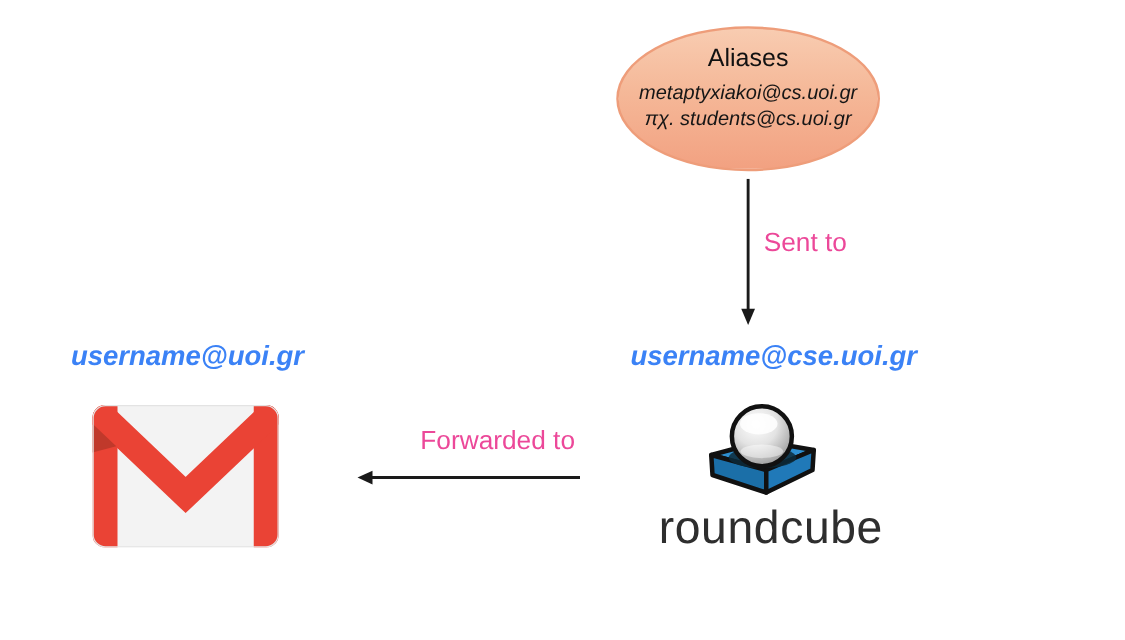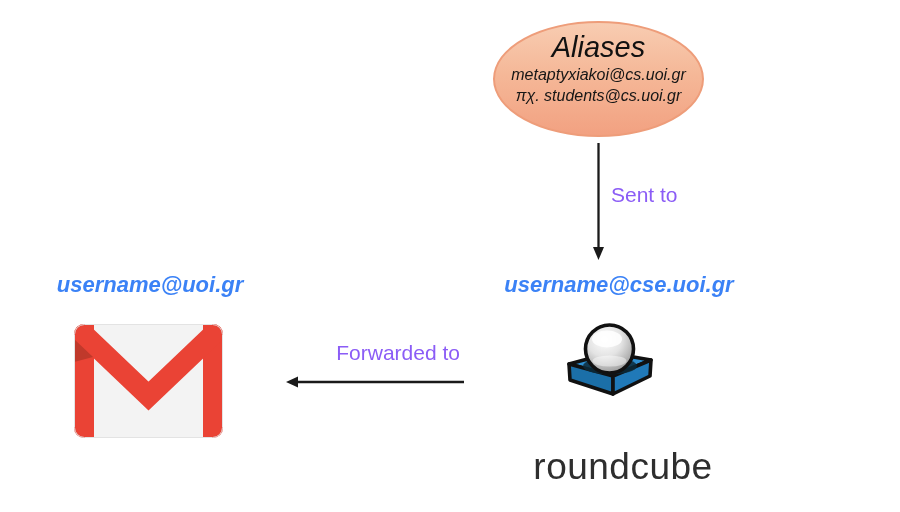--- a/index.html
+++ b/index.html
@@ -17,37 +17,36 @@
   .aliases-ellipse{
     left:493px;top:21px;width:211px;height:116px;
     border-radius:50%;
     background:linear-gradient(180deg,#f8ccb1 0%,#f5b898 45%,#f2a181 100%);
     border:2px solid #ee9d7a;
     box-sizing:border-box;
     text-align:center;
   }
   .aliases-title{
     margin-top:7px;
-    font-style:italic;
-    font-size:29px;
+    font-size:20px;
     line-height:34px;
     color:#111;
   }
   .alias-line{
     font-style:italic;
     font-size:16px;
     line-height:21px;
     color:#161616;
   }
 
   
   .flow-label{
     font-size:21px;
     line-height:24px;
-    color:#8b5cf6;
+    color:#ec4899;
     white-space:nowrap;
   }
   .sent-label{left:611px;top:183px;}
   .forwarded-label{left:298px;top:341px;width:162px;text-align:right;}
 
   
   .address-label{
     font-weight:bold;
     font-style:italic;
     font-size:22px;
@@ -60,23 +59,22 @@
   .cse-address{left:499px;top:272px;width:240px;}
 
   
   .gmail-logo{left:74px;top:324px;width:149px;height:114px;}
   .roundcube-logo{left:560px;top:318px;width:102px;height:84px;}
   .roundcube-wordmark{
     left:527px;top:402px;width:192px;
     font-size:37px;line-height:40px;
     letter-spacing:0.5px;
     color:#2e2e2e;
-    text-align:center;
+    text-align:left;
     white-space:nowrap;
-    margin-top:45px;
   }
 
   .arrow-svg{display:block;}
   .sent-arrow{left:589px;top:143px;}
   .forward-arrow{left:284px;top:373px;}
 </style>
 </head>
 <body>
 
 <div id="canvas">

